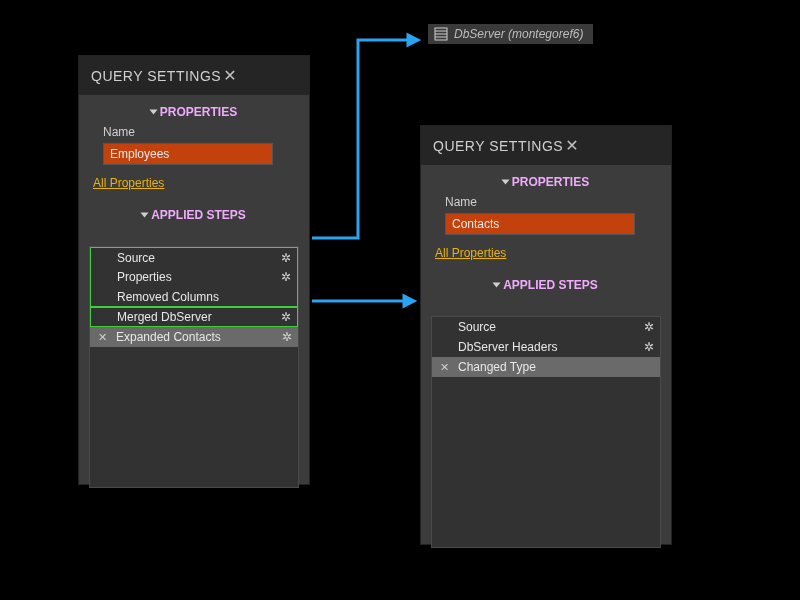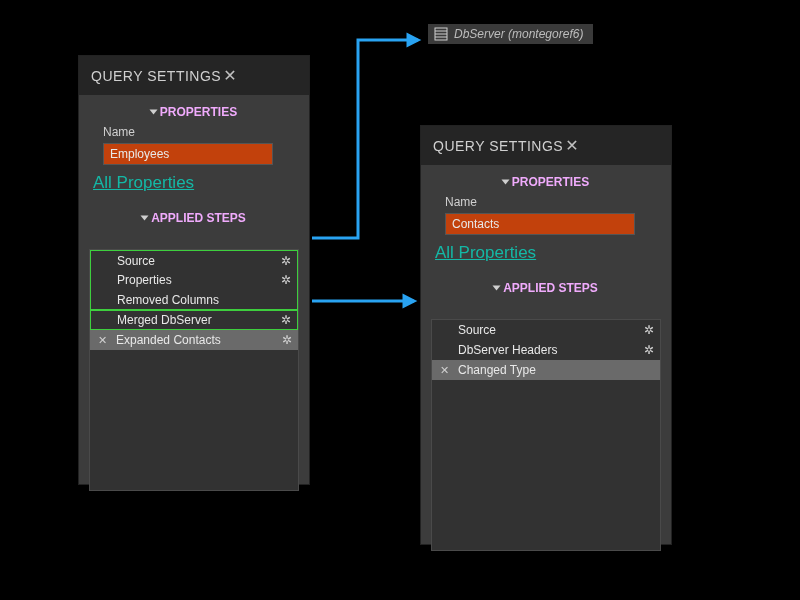--- a/index.html
+++ b/index.html
@@ -60,23 +60,23 @@
   .name-input {
     margin: 0 12px 8px 24px;
     width: calc(100% - 60px);
     background: #c2410c;
     border: 1px solid #555;
     color: #e8e8e8;
     font-size: 12px;
     padding: 3px 6px;
   }
   .link {
-    color: #14b8a6;
+    color: #eab308;
     text-decoration: underline;
-    font-size: 17px;
+    font-size: 12px;
     padding: 0 12px 8px 14px;
     cursor: pointer;
     display: inline-block;
   }
   .steps-box {
     margin: 20px 10px 12px 10px;
     border: 1px solid #4a4a4a;
     background: #323232;
     min-height: 80px;
   }

